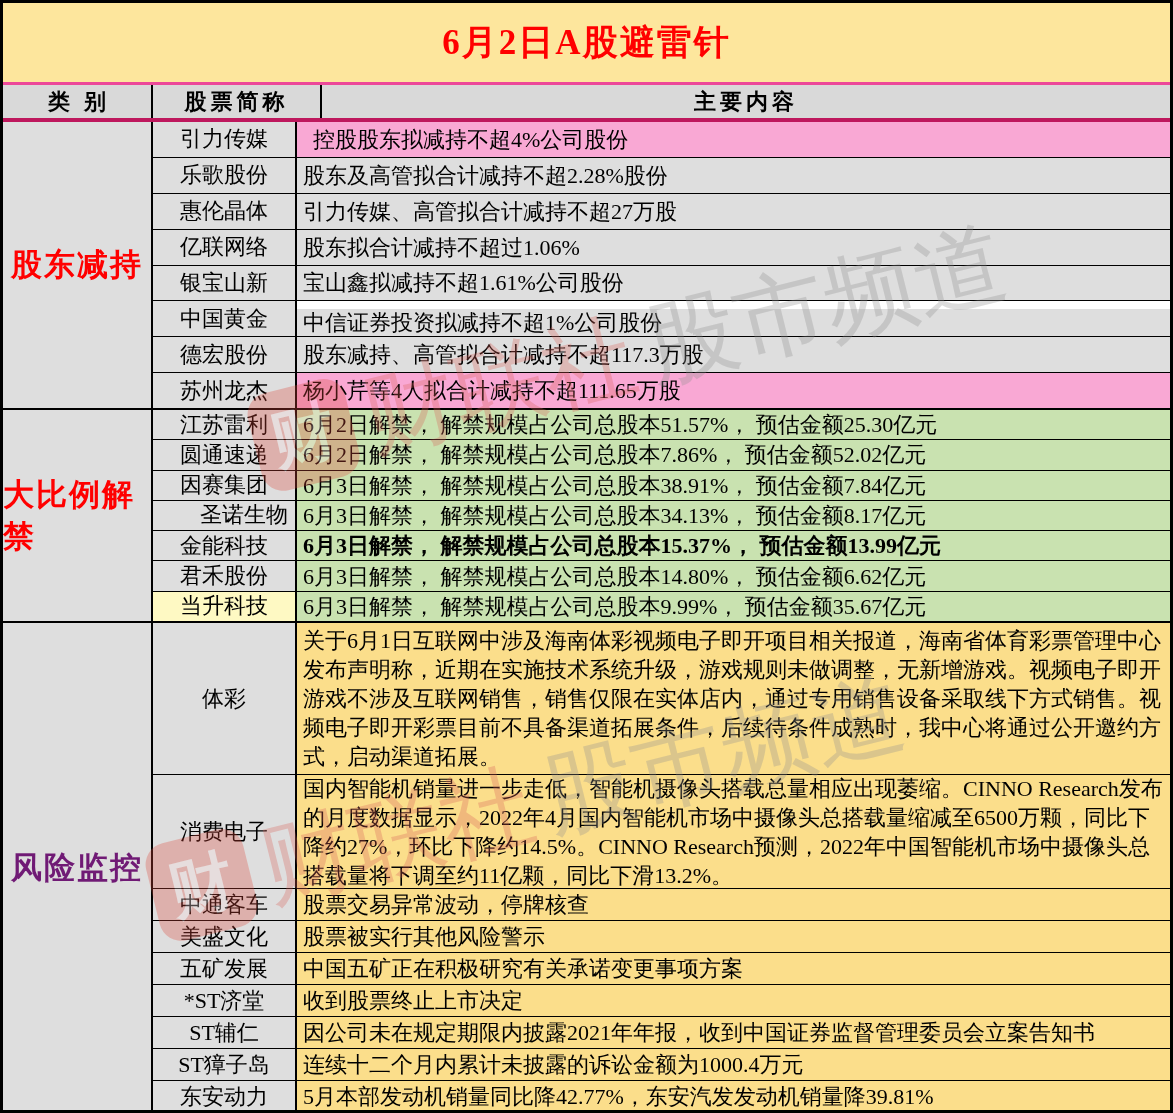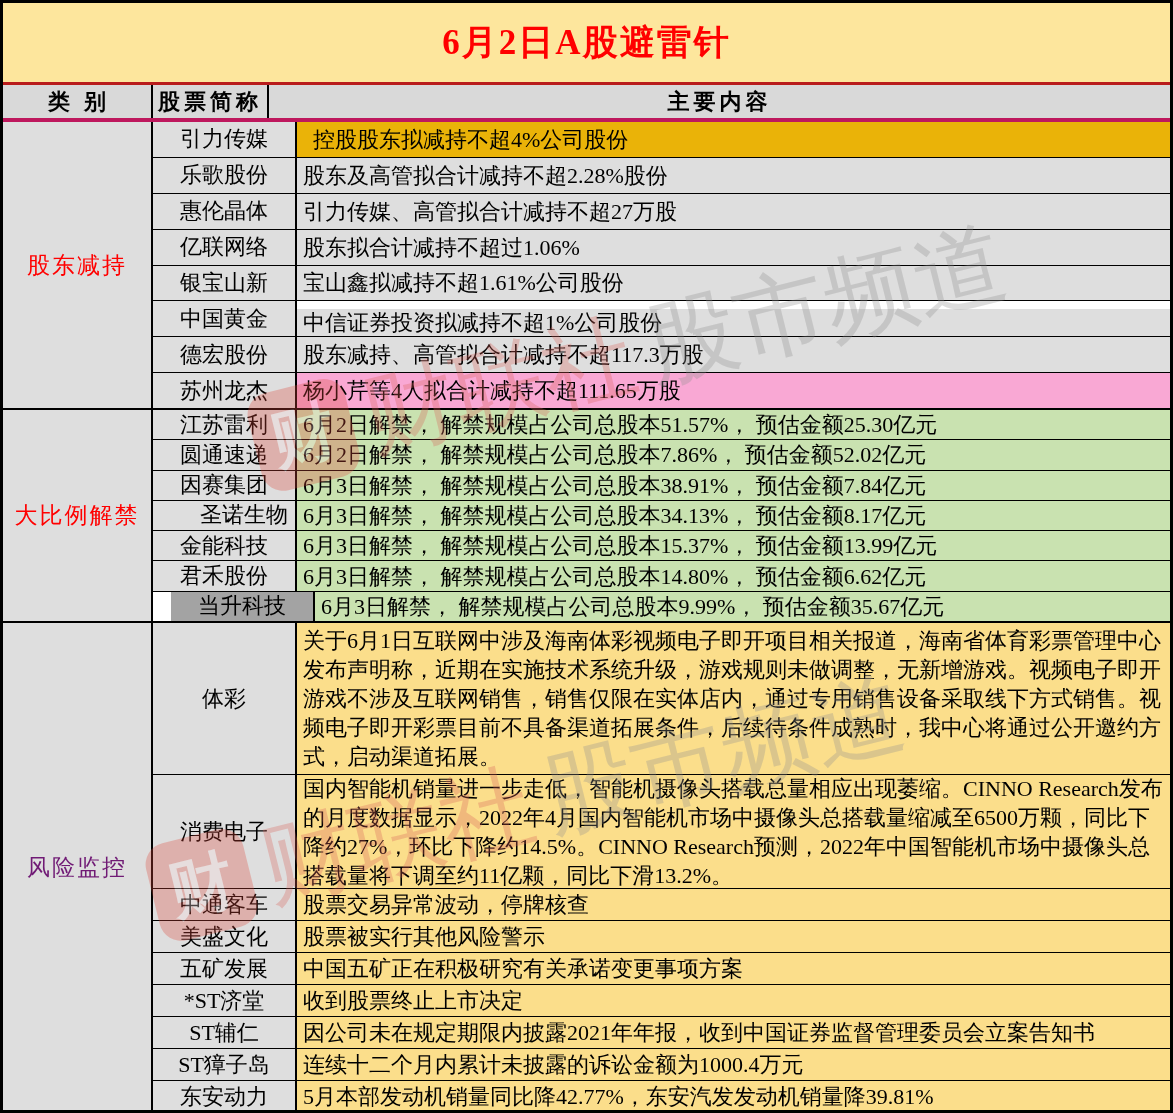--- a/index.html
+++ b/index.html
@@ -7,50 +7,50 @@
     position:relative;
     width:1173px;height:1113px;
     box-sizing:border-box;
     border:3px solid #000;
     background:#ffffff;
     font-family:"Liberation Serif","DejaVu Serif",serif;
     overflow:hidden;
   }
   .title-bar{
     height:79px;
-    border-bottom:3px solid #b91c1c;
+    border-bottom:3px solid #ec4899;
     background:#FDE69D;
     display:flex;align-items:center;justify-content:center;
   }
   .title-text{
     color:#FF0000;font-weight:bold;font-size:35px;letter-spacing:2px;
   }
   .header-row{
     height:33px;
     display:flex;
     background:#D9D9D9;
     border-bottom:4px solid #be185d;
     font-weight:bold;font-size:22px;
   }
   .hcell{display:flex;align-items:center;justify-content:center;box-sizing:border-box;}
   .h-cat{width:150px;border-right:2px solid #000;letter-spacing:14px;padding-left:14px;box-sizing:border-box;}
-  .h-name{width:116px;border-right:2px solid #000;letter-spacing:4px;}
+  .h-name{width:169px;border-right:2px solid #000;letter-spacing:4px;}
   .h-content{flex:1;letter-spacing:4px;}
   #sections{display:flex;flex-direction:column;height:990px;}
   .section{display:flex;box-sizing:border-box;}
   .section + .section{border-top:2px solid #000;}
   .sec-0{height:299px;}
   .sec-1{height:213px;}
   .sec-2{flex:1;}
   .cat-cell{
     width:150px;box-sizing:border-box;
     border-right:2px solid #000;
     background:#DEDEDE;
     display:flex;align-items:center;justify-content:center;
-    color:#FF0000;font-weight:normal;font-size:23px;letter-spacing:2px;
+    color:#FF0000;font-weight:bold;font-size:31px;letter-spacing:2px;
   }
   .rows{flex:1;display:flex;flex-direction:column;}
   .trow{display:flex;flex:1;box-sizing:border-box;min-height:0;}
   .trow + .trow{border-top:1.5px solid #000;}
   .sec-2 .trow:nth-child(1){flex:0 0 151px;}
   .sec-2 .trow:nth-child(2){flex:0 0 114px;}
   .name-cell{
     width:144px;box-sizing:border-box;
     border-right:2px solid #000;
     background:#DEDEDE;
@@ -100,21 +100,21 @@
     <div class="hcell h-name">股票简称</div>
     <div class="hcell h-content">主要内容</div>
   </div>
 
   <div id="sections">
       <div class="section sec-0">
         <div class="cat-cell" style="color: rgb(255, 0, 0); background: rgb(222, 222, 222);">股东减持</div>
         <div class="rows">
           <div class="trow">
             <div class="name-cell" style="background: rgb(222, 222, 222);">引力传媒</div>
-            <div class="content-cell" style="background: #eab308; padding-left: 16px;">控股股东拟减持不超4%公司股份</div>
+            <div class="content-cell" style="background: #f9a8d4; padding-left: 16px;">控股股东拟减持不超4%公司股份</div>
           </div>
           <div class="trow">
             <div class="name-cell" style="background: rgb(222, 222, 222);">乐歌股份</div>
             <div class="content-cell" style="background: rgb(222, 222, 222);">股东及高管拟合计减持不超2.28%股份</div>
           </div>
           <div class="trow">
             <div class="name-cell" style="background: rgb(222, 222, 222);">惠伦晶体</div>
             <div class="content-cell" style="background: rgb(222, 222, 222);">引力传媒、高管拟合计减持不超27万股</div>
           </div>
           <div class="trow">
@@ -153,28 +153,28 @@
           <div class="trow">
             <div class="name-cell" style="background: rgb(222, 222, 222);">因赛集团</div>
             <div class="content-cell" style="background: rgb(201, 226, 176);">6月3日解禁， 解禁规模占公司总股本38.91%， 预估金额7.84亿元</div>
           </div>
           <div class="trow">
             <div class="name-cell" style="background: rgb(222, 222, 222); padding-left: 40px;">圣诺生物</div>
             <div class="content-cell" style="background: rgb(201, 226, 176);">6月3日解禁， 解禁规模占公司总股本34.13%， 预估金额8.17亿元</div>
           </div>
           <div class="trow">
             <div class="name-cell" style="background: rgb(222, 222, 222);">金能科技</div>
-            <div class="content-cell" style="background: rgb(201, 226, 176);">6月3日解禁， 解禁规模占公司总股本15.37%， 预估金额13.99亿元</div>
+            <div class="content-cell" style="background: rgb(201, 226, 176); font-weight: bold;">6月3日解禁， 解禁规模占公司总股本15.37%， 预估金额13.99亿元</div>
           </div>
           <div class="trow">
             <div class="name-cell" style="background: rgb(222, 222, 222);">君禾股份</div>
             <div class="content-cell" style="background: rgb(201, 226, 176);">6月3日解禁， 解禁规模占公司总股本14.80%， 预估金额6.62亿元</div>
           </div>
           <div class="trow">
-            <div class="name-cell" style="background: #a3a3a3; margin-left: 18px;">当升科技</div>
+            <div class="name-cell" style="background: #fef9c3;">当升科技</div>
             <div class="content-cell" style="background: rgb(201, 226, 176);">6月3日解禁， 解禁规模占公司总股本9.99%， 预估金额35.67亿元</div>
           </div>
         </div>
       </div>
       <div class="section sec-2">
         <div class="cat-cell" style="color: #701a75; background: rgb(222, 222, 222);">风险监控</div>
         <div class="rows">
           <div class="trow">
             <div class="name-cell" style="background: rgb(222, 222, 222);">体彩</div>
             <div class="content-cell" style="background: rgb(251, 222, 139);">关于6月1日互联网中涉及海南体彩视频电子即开项目相关报道，海南省体育彩票管理中心发布声明称，近期在实施技术系统升级，游戏规则未做调整，无新增游戏。视频电子即开游戏不涉及互联网销售，销售仅限在实体店内，通过专用销售设备采取线下方式销售。视频电子即开彩票目前不具备渠道拓展条件，后续待条件成熟时，我中心将通过公开邀约方式，启动渠道拓展。</div>

